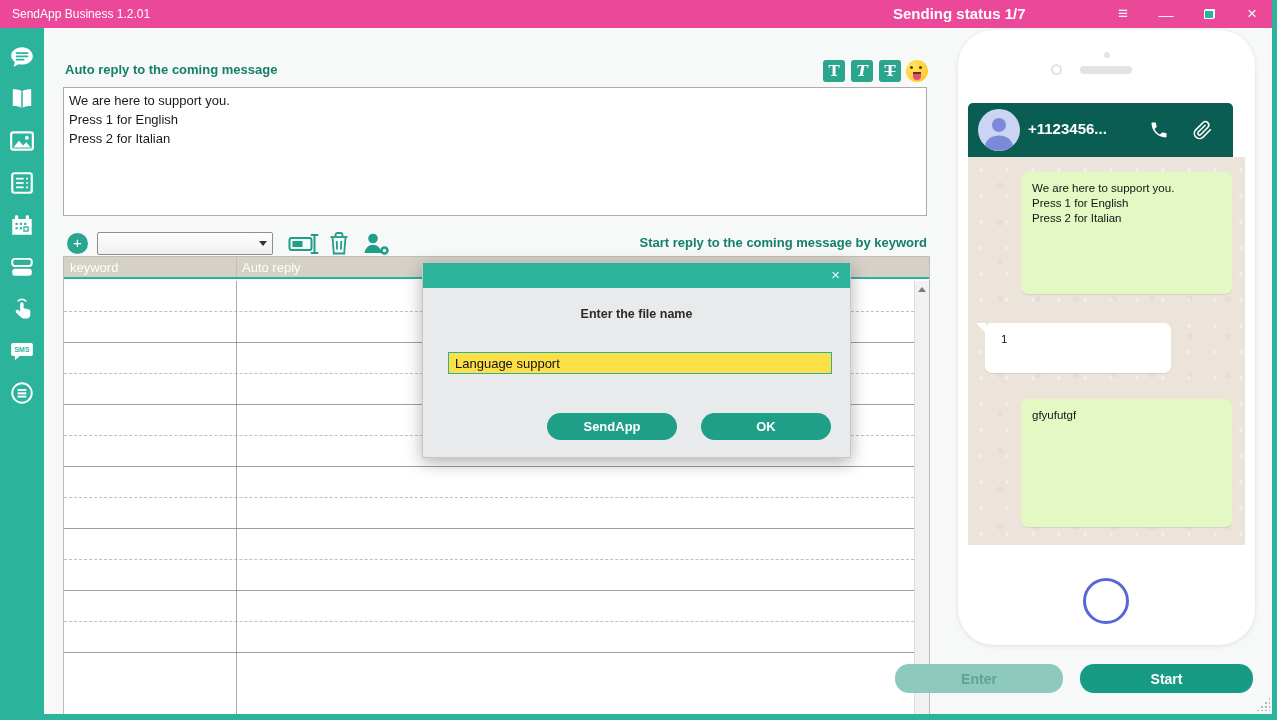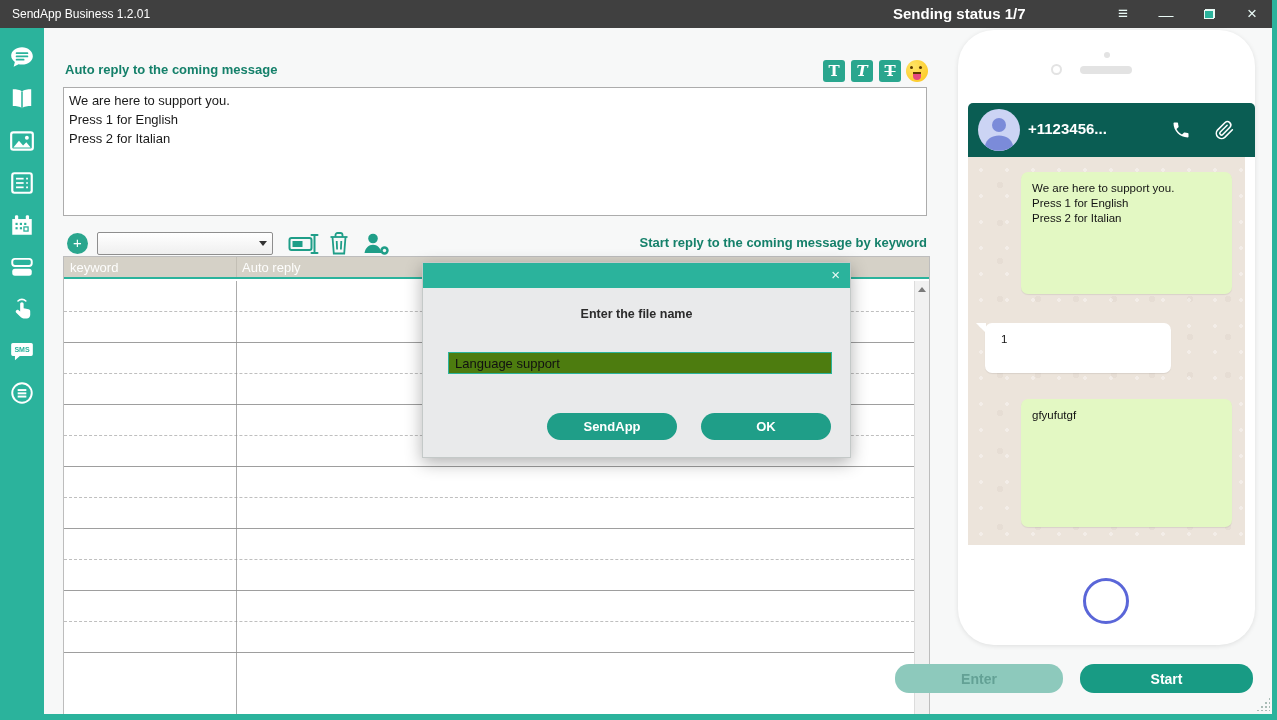--- a/index.html
+++ b/index.html
@@ -1,20 +1,20 @@
 <!DOCTYPE html>
 <html><head>
 <meta charset="utf-8">
 <style>
   * { margin:0; padding:0; box-sizing:border-box; }
   html,body { width:1277px; height:720px; font-family:"Liberation Sans", sans-serif; }
   .window { position:relative; width:1277px; height:720px; background:#f7f8f8; overflow:hidden; }
 
   
-  .titlebar { position:absolute; left:0; top:0; width:1277px; height:28px; background:#404040; color:#fff; }
+  .titlebar { position:absolute; left:0; top:0; width:1277px; height:28px; background:#ec4899; color:#fff; }
   .app-title { position:absolute; left:12px; top:7px; font-size:12px; }
   .win-status { position:absolute; left:893px; top:5px; font-size:15px; font-weight:bold; }
   .win-btn { position:absolute; top:0; width:26px; height:28px; display:flex; align-items:center; justify-content:center; color:#eafaf6; font-size:15px; cursor:pointer; }
   .wb-menu { left:1110px; font-size:17px; }
   .wb-min  { left:1153px; }
   .wb-max  { left:1196px; }
   .restore-shape { position:relative; width:11px; height:10px; }
   .restore-shape::before { content:""; position:absolute; right:0; top:0; width:8px; height:7px; border:1.4px solid #eafaf6; }
   .restore-shape::after  { content:""; position:absolute; left:0; bottom:0; width:8px; height:7px; border:1.4px solid #eafaf6; background:#2bb39c; }
   .wb-close { left:1239px; font-size:17px; }
@@ -79,33 +79,33 @@
   .arr-up { top:6px; border-bottom:5px solid #7a7a7a; }
   .arr-dn { bottom:6px; border-top:5px solid #7a7a7a; }
 
   
   .dialog { position:absolute; left:422px; top:262px; width:429px; height:196px; background:#e9eaeb;
     border:1px solid #c4c9c8; box-shadow:0 5px 16px rgba(0,0,0,.30); }
   .dlg-titlebar { position:absolute; left:0; top:0; right:0; height:25px; background:#2bb39c; }
   .dlg-close { position:absolute; right:10px; top:3px; color:#eafaf6; font-size:15px; cursor:pointer; }
   .dlg-prompt { position:absolute; left:0; right:0; top:44px; text-align:center; font-size:12.5px; color:#2b2b2b;font-weight:bold; }
   .dlg-input { position:absolute; left:25px; top:89px; width:384px; height:22px; border:1px solid #2bb39c;
-    background:#4d7c0f; font-family:"Liberation Sans", sans-serif; font-size:13px; padding-left:6px; color:#111; outline:none; }
+    background:#fde047; font-family:"Liberation Sans", sans-serif; font-size:13px; padding-left:6px; color:#111; outline:none; }
   .dlg-btn { position:absolute; top:150px; width:130px; height:27px; border:none; border-radius:14px;
     background:#1f9e88; color:#fff; font-family:"Liberation Sans", sans-serif; font-size:13px; font-weight:bold; cursor:pointer; }
   .dlg-cancel { left:124px; } .dlg-ok { left:278px; }
 
   
   .phone { position:absolute; left:958px; top:30px; width:297px; height:615px; background:#fff; border-radius:36px;
     box-shadow:0 1px 5px rgba(0,0,0,.10); }
   .ph-dot-top { position:absolute; left:146px; top:22px; width:6px; height:6px; border-radius:50%; background:#e3e3e3; }
   .ph-camera  { position:absolute; left:93px; top:34px; width:11px; height:11px; border-radius:50%; border:2.5px solid #e3e3e3; }
   .ph-speaker { position:absolute; left:122px; top:36px; width:52px; height:8px; border-radius:4px; background:#e3e3e3; }
 
-  .wa-header { position:absolute; left:10px; top:73px; width:287px; height:54px; background:#0a5d53; border-radius:5px 5px 0 0; }
+  .wa-header { position:absolute; left:10px; top:73px; width:265px; height:54px; background:#0a5d53; border-radius:5px 5px 0 0; }
   .wa-avatar { position:absolute; left:10px; top:6px; width:42px; height:42px; }
   .wa-number { position:absolute; left:60px; top:17px; color:#fff; font-size:15px; font-weight:bold; }
   .wa-call { position:absolute; right:64px; top:17px; width:20px; height:20px; cursor:pointer; }
   .wa-clip { position:absolute; right:20px; top:16px; width:21px; height:21px; cursor:pointer; }
 
   .wa-chat { position:absolute; left:10px; top:127px; width:277px; height:388px; background-color:#ece4db;
     background-image:radial-gradient(rgba(255,255,255,.35) 9%, transparent 10%), radial-gradient(rgba(120,100,80,.05) 11%, transparent 12%);
     background-size:26px 26px, 38px 38px; background-position:0 0, 13px 9px; overflow:hidden; }
   .bubble { position:absolute; border-radius:7px; font-size:11.5px; line-height:15px; color:#141414;
     padding:9px 11px; white-space:pre-line; box-shadow:0 1px 1px rgba(0,0,0,.08); }

